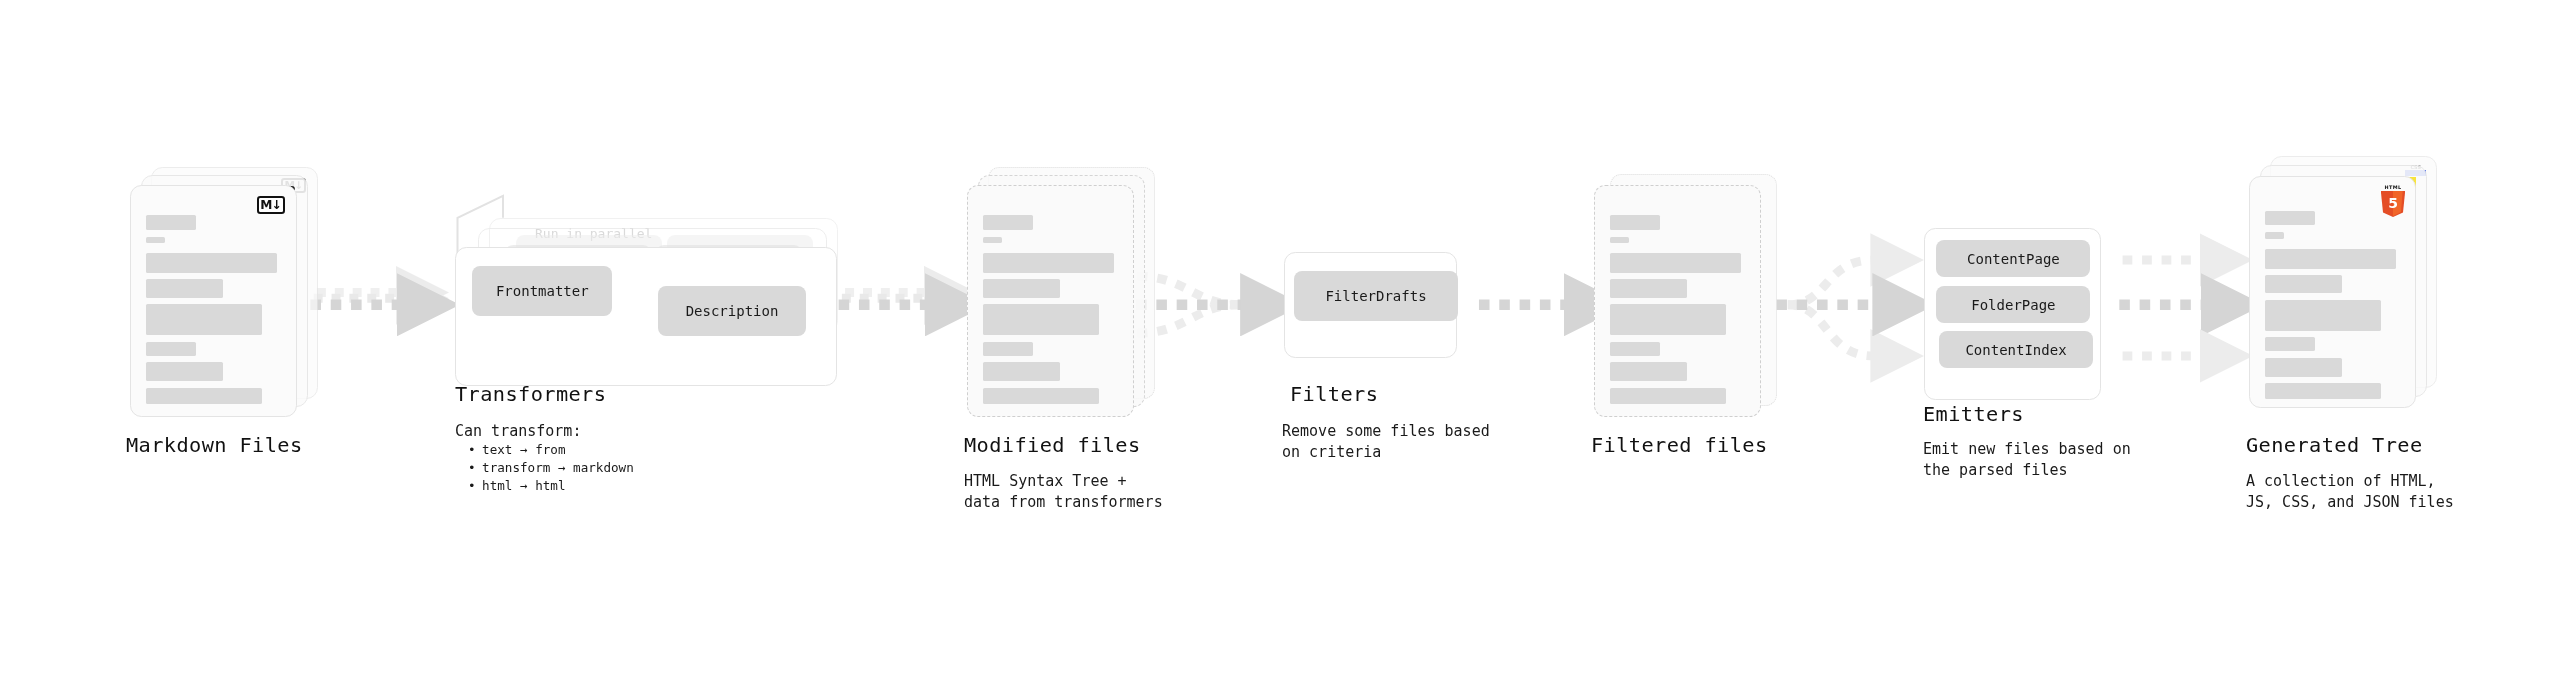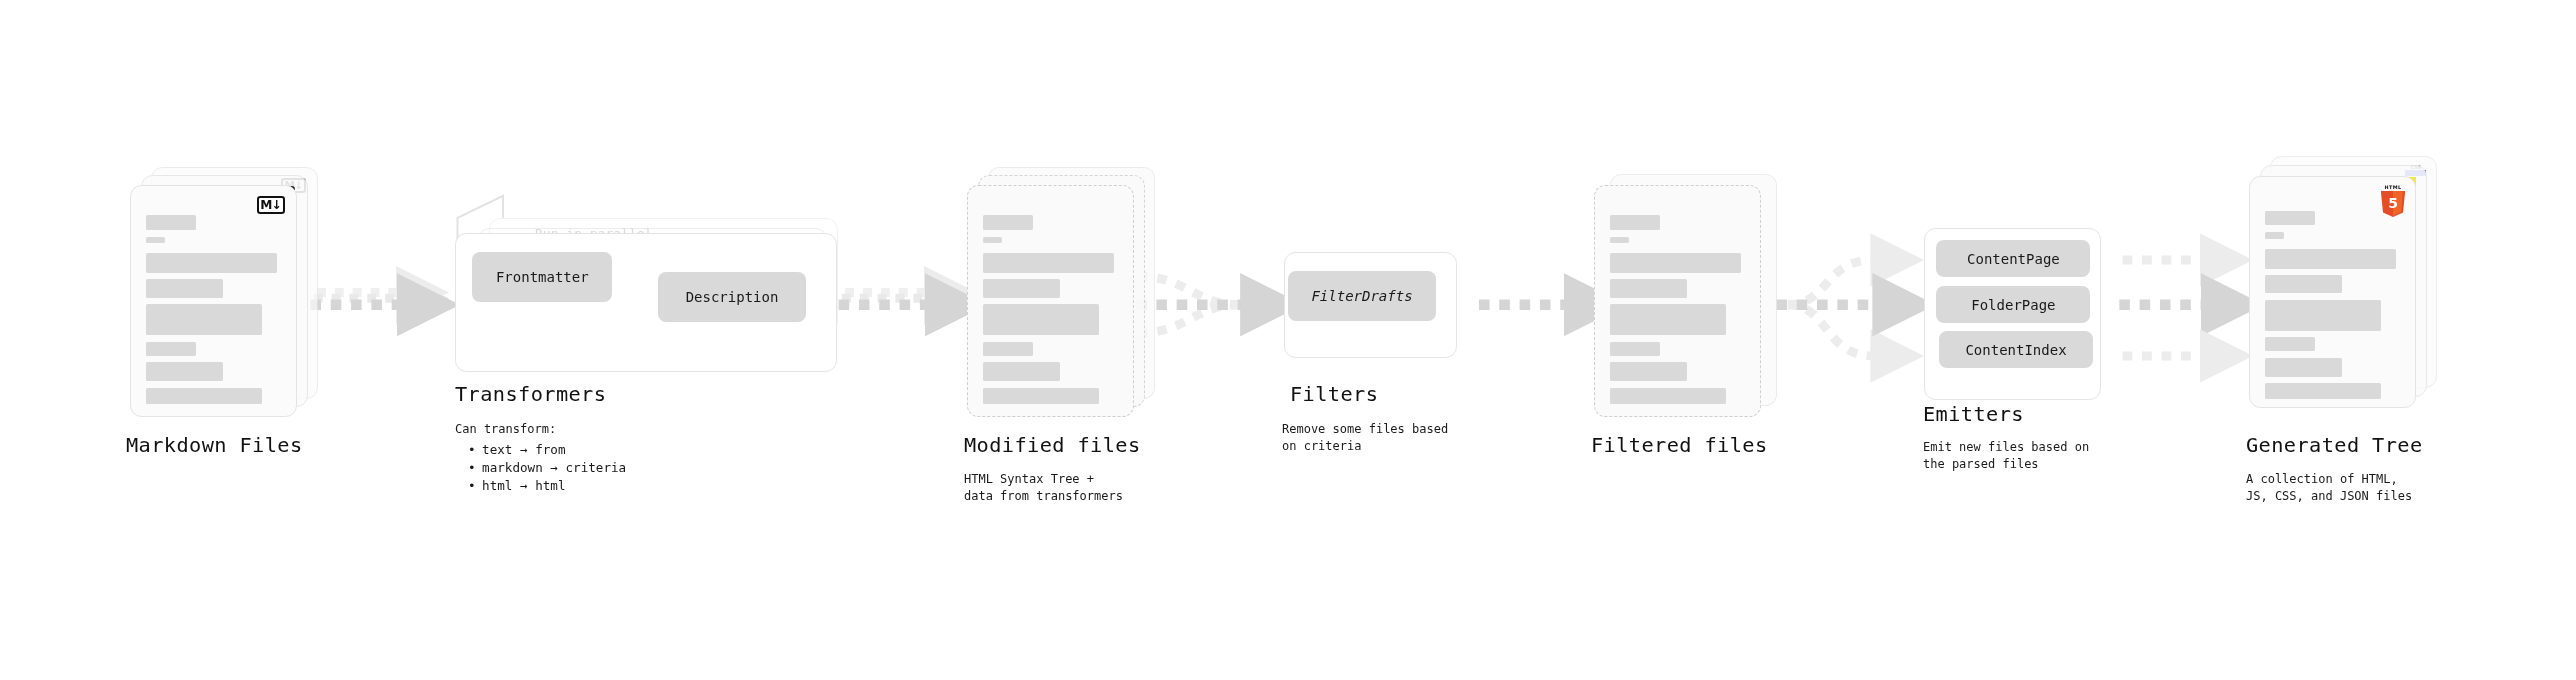--- a/index.html
+++ b/index.html
@@ -90,21 +90,21 @@
   .title{
     position:absolute;
     font-size:20.3px;
     color:#111;
     letter-spacing:0.4px;
     white-space:nowrap;
     font-family:"DejaVu Sans Mono","Liberation Mono",monospace;
   }
   .sub{
     position:absolute;
-    font-size:12px;
+    font-size:15px;
     line-height:1.42;
     color:#1a1a1a;
     white-space:pre;
     font-family:"DejaVu Sans Mono","Liberation Mono",monospace;
   }
   .parallel-label{
     position:absolute;
     font-size:13px;color:#dadada;white-space:nowrap;
     font-family:"DejaVu Sans Mono","Liberation Mono",monospace;
   }
@@ -209,31 +209,31 @@
 
   <div>
     <div class="pbox" style="left:489px;top:218px;width:349px;height:114px;opacity:.5;background:transparent;">
       <div class="chip" style="left:26px;top:16.3px;width:146px;height:68px;background:#ececec;"></div>
       <div class="chip" style="left:177px;top:16.3px;width:146px;height:68px;background:#ececec;"></div>
     </div>
     <div class="pbox" style="left:478px;top:228px;width:349px;height:114px;opacity:.65;background:transparent;">
       <div class="chip" style="left:26px;top:16.3px;width:146px;height:68px;background:#e4e4e4;"></div>
       <div class="chip" style="left:177px;top:16.3px;width:146px;height:68px;background:#e4e4e4;"></div>
     </div>
-    <div class="pbox" style="left:455px;top:233px;width:382px;height:139px;">
+    <div class="pbox" style="left:455px;top:247px;width:382px;height:139px;">
       <div class="chip" style="left:16.3px;top:18px;width:140px;height:50px;">Frontmatter</div>
       <div class="chip" style="left:202px;top:18px;width:148px;height:50px;margin-top:20px;">Description</div>
     </div>
   </div>
   <div class="title" style="left:455px;top:382px;">Transformers</div>
   <div class="sub" style="left:455px;top:421px;">Can transform:</div>
   <div class="bullets" style="left:455px;top:439px;">
     <ul>
       <li>text → from</li>
-      <li>markdown → criteria</li>
+      <li>transform → markdown</li>
       <li>html → html</li>
     </ul>
   </div>
 
   <div class="doc-stack" style="left:967px;top:167px;">
     <div class="doc dotted ghost2" style="left:21px;top:0px;"></div>
     <div class="doc dashed ghost1" style="left:10.6px;top:8.1px;"></div>
     <div class="doc dashed" style="left:0px;top:18px;">
       <div class="bars">
         <div class="bar" style="width:50px;height:14.6px;"></div>
@@ -245,21 +245,21 @@
         <div class="bar" style="width:77px;height:18.7px;margin-bottom:6.5px;"></div>
         <div class="bar" style="width:116px;height:16.3px;"></div>
       </div>
     </div>
   </div>
   <div class="title" style="left:964px;top:433px;">Modified files</div>
   <div class="sub" style="left:964px;top:471px;">HTML Syntax Tree +
 data from transformers</div>
 
   <div class="pbox" style="left:1284px;top:252px;width:173px;height:106px;">
-    <div class="chip" style="left:3px;top:18px;width:148px;height:50px;font-style:italic;">FilterDrafts</div>
+    <div class="chip" style="left:9px;top:18px;width:164px;height:50px;">FilterDrafts</div>
   </div>
   <div class="title" style="left:1282px;top:382px;margin-left:8px;">Filters</div>
   <div class="sub" style="left:1282px;top:421px;">Remove some files based
 on criteria</div>
 
   <div class="doc-stack" style="left:1594px;top:167px;">
     <div class="doc dotted ghost2" style="left:16.3px;top:6.5px;"></div>
     <div class="doc dashed" style="left:0px;top:18px;">
       <div class="bars">
         <div class="bar" style="width:50px;height:14.6px;"></div>

